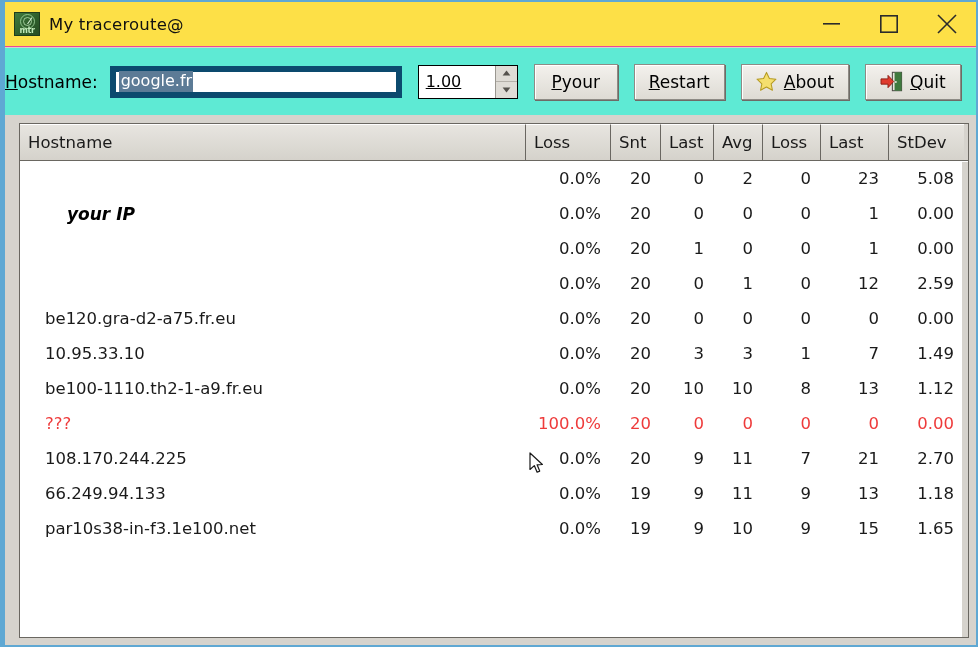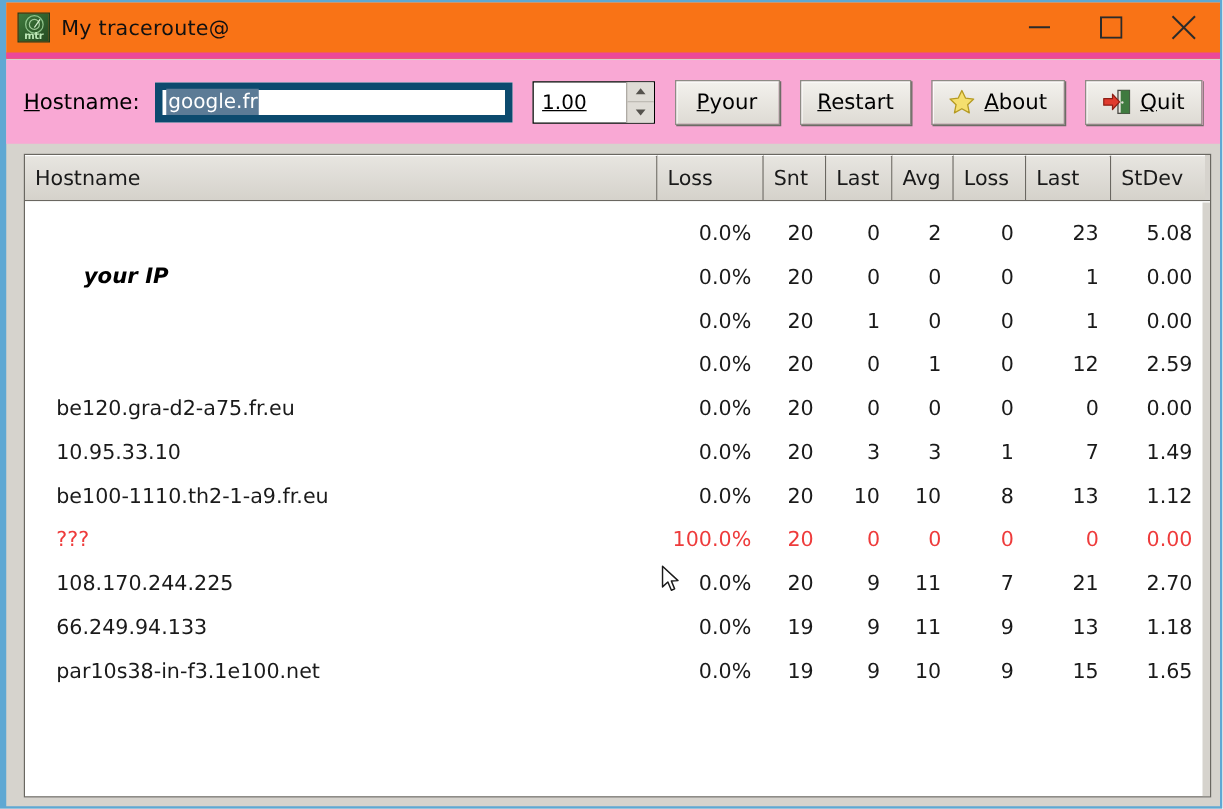--- a/index.html
+++ b/index.html
@@ -20,24 +20,24 @@
     border-top: 2px solid #5fa8d3;
     border-right: 2px solid #5fa8d3;
     border-bottom: 2px solid #5fa8d3;
   }
 
   
   #titlebar {
     position: absolute;
     left: 0; top: 0; right: 0;
     height: 45px;
-    background: #f97316;
-    display: flex;
-    align-items: center;
-    border-bottom: 5px solid #ec4899;
+    background: #fde047;
+    display: flex;
+    align-items: center;
+    border-bottom: 1px solid #ec4899;
   }
   #title-icon {
     width: 26px; height: 24px;
     margin-left: 9px;
     background: linear-gradient(135deg,#3f7a3f 0%,#2f5f2c 55%,#274d24 100%);
     border: 1px solid #1e3c1c;
     position: relative;
     flex: none;
     overflow: hidden;
   }
@@ -94,24 +94,24 @@
     display: flex; align-items: center; justify-content: center;
     background: transparent;
   }
   .wbtn svg { display: block; }
 
   
   #toolbar {
     position: absolute;
     left: 0; top: 46px; right: 0;
     height: 67px;
-    background: #f9a8d4;
-    display: flex;
-    align-items: center;
-    padding: 0 14px;
+    background: #5eead4;
+    display: flex;
+    align-items: center;
+    padding: 0 0;
   }
   #hostname-label {
     font-size: 17px;
     color: #000;
     margin-right: 12px;
     white-space: nowrap;
   }
   #hostname-label u { text-decoration: underline; }
 
   #hostname-input {
@@ -212,21 +212,21 @@
     color: #1a1a1a;
     padding-left: 8px;
     overflow: hidden;
   }
   .th:last-child { border-right: none; }
 
   #tbody { background: #ffffff; }
   .trow {
     display: flex;
     height: 35px;
-    align-items: flex-end;
+    align-items: center;
   }
   .cell {
     font-size: 16.5px;
     color: #1a1a1a;
     white-space: nowrap;
     overflow: hidden;
   }
   .cell.host { padding-left: 25px; text-align: left; }
   .cell.num  { text-align: right; padding-right: 10px; }
   .trow.fail .cell { color: #ee3b3b; }

